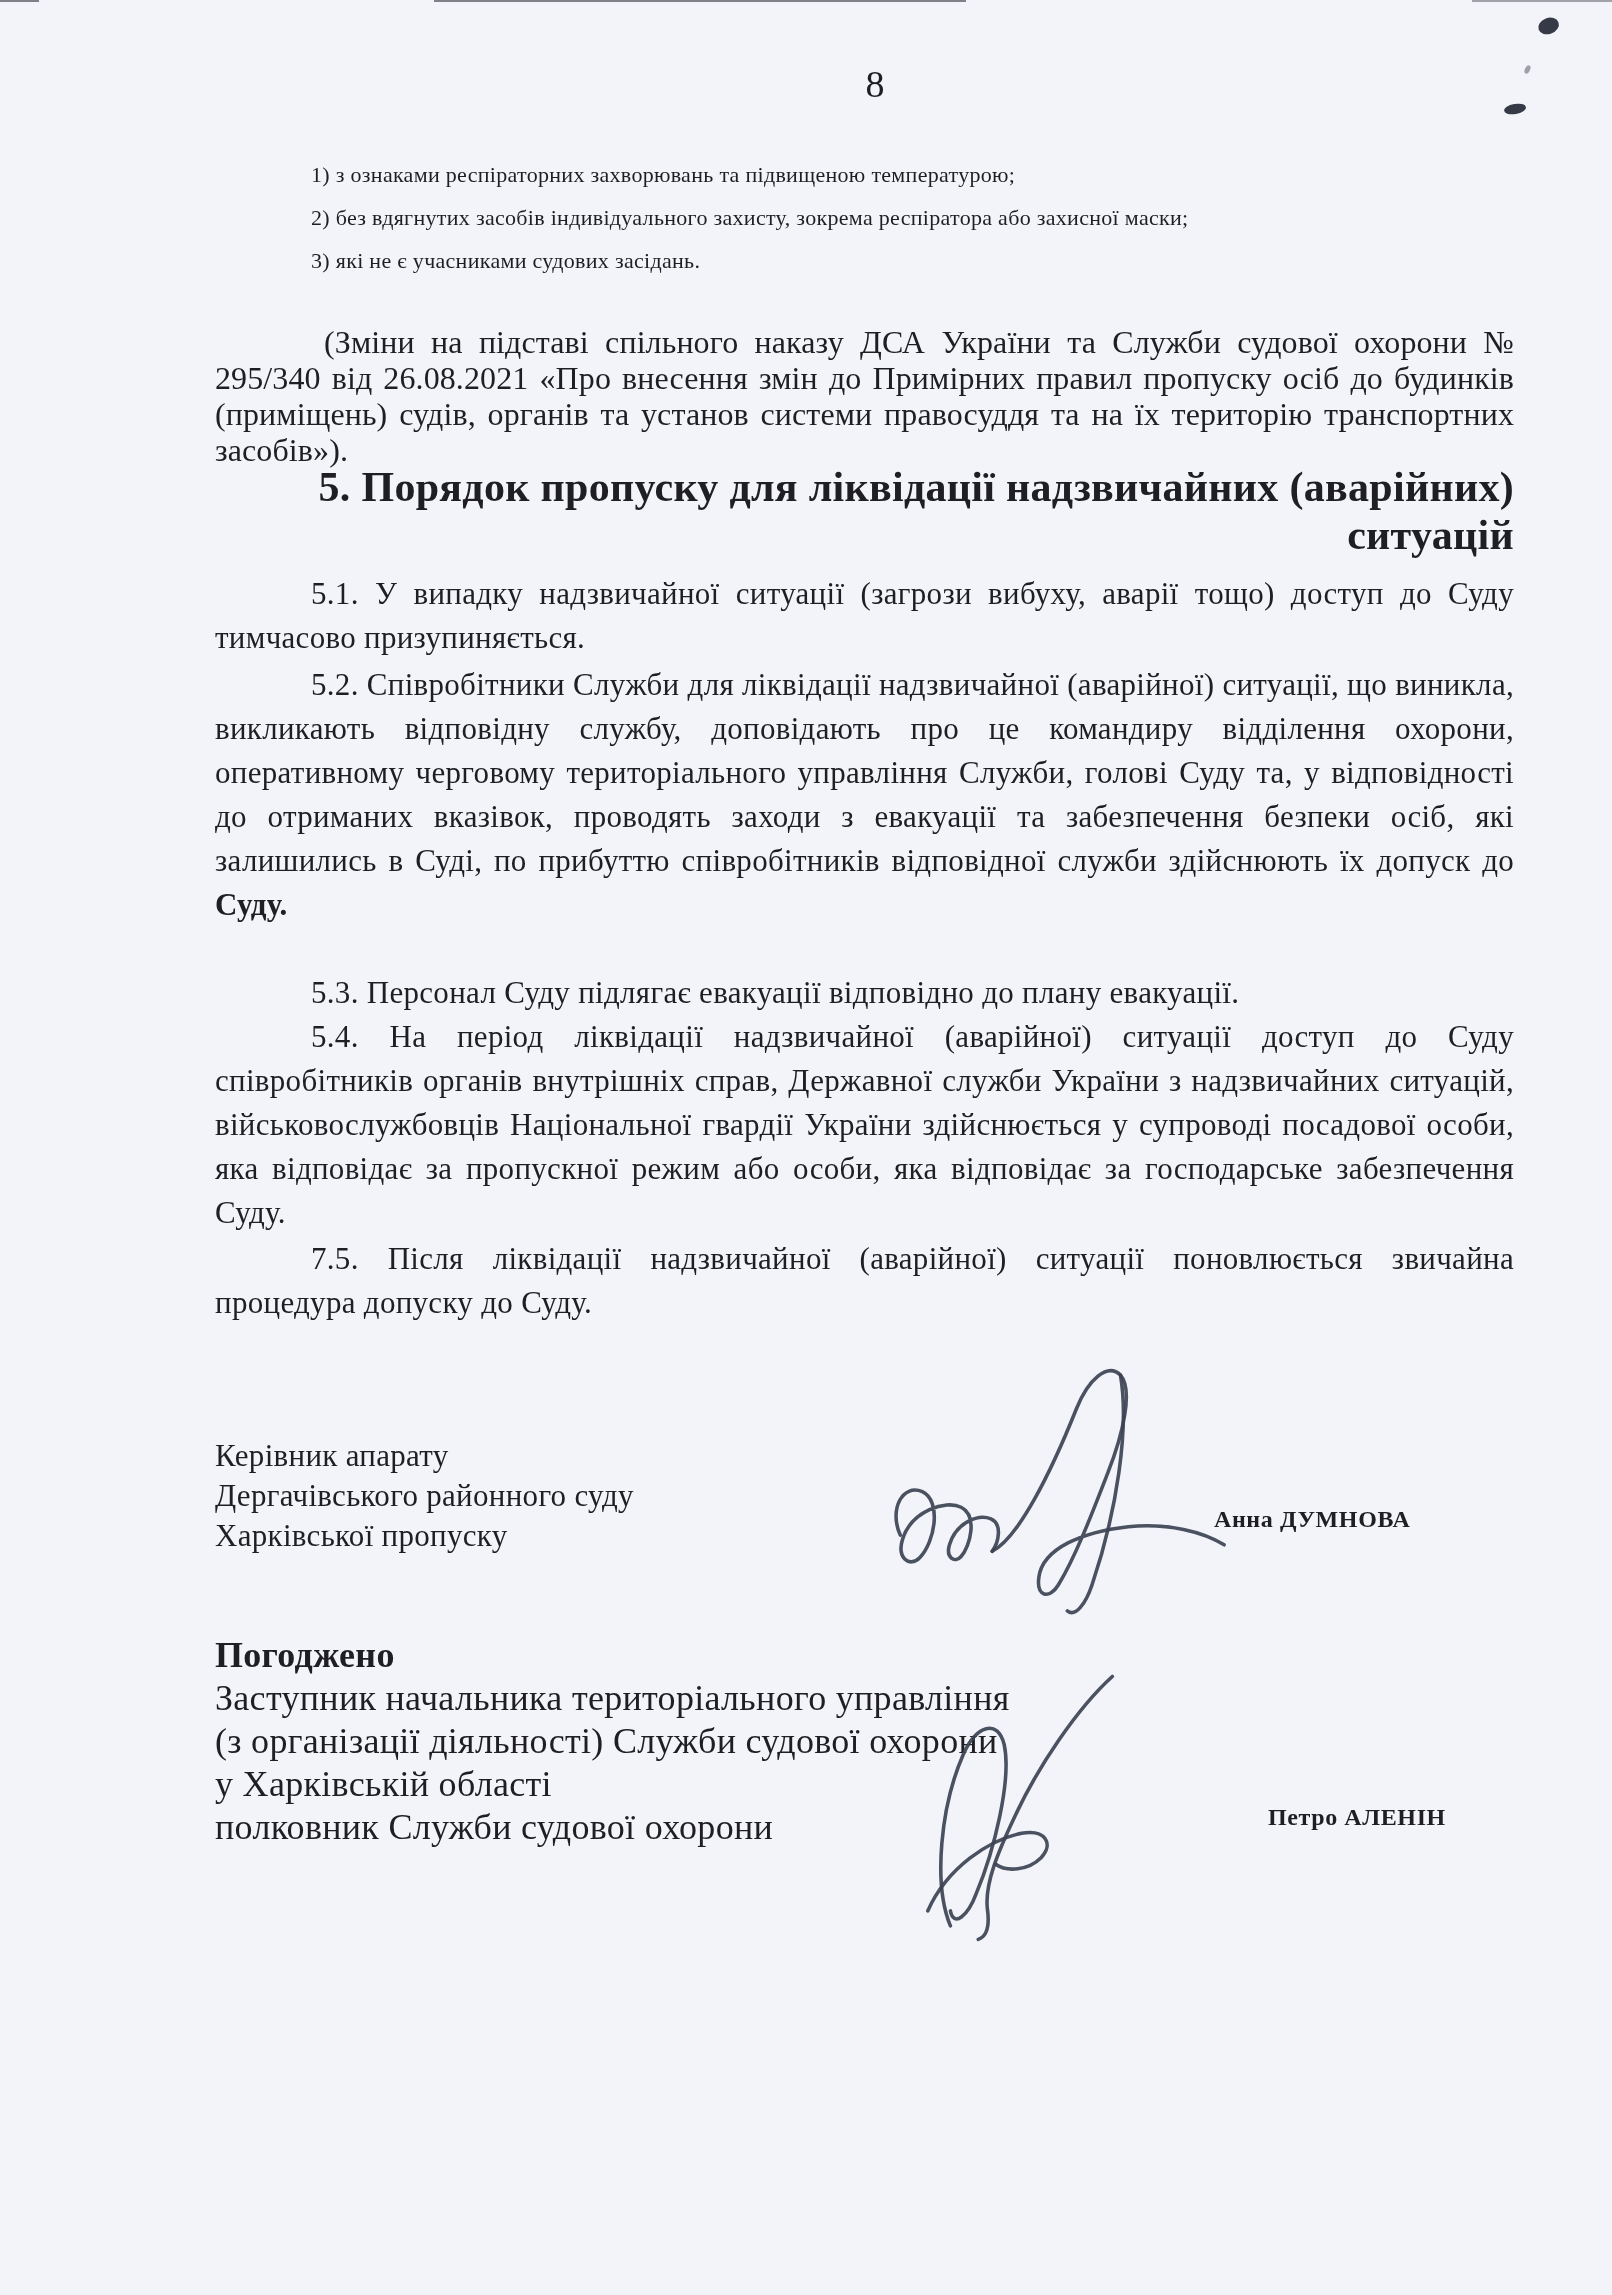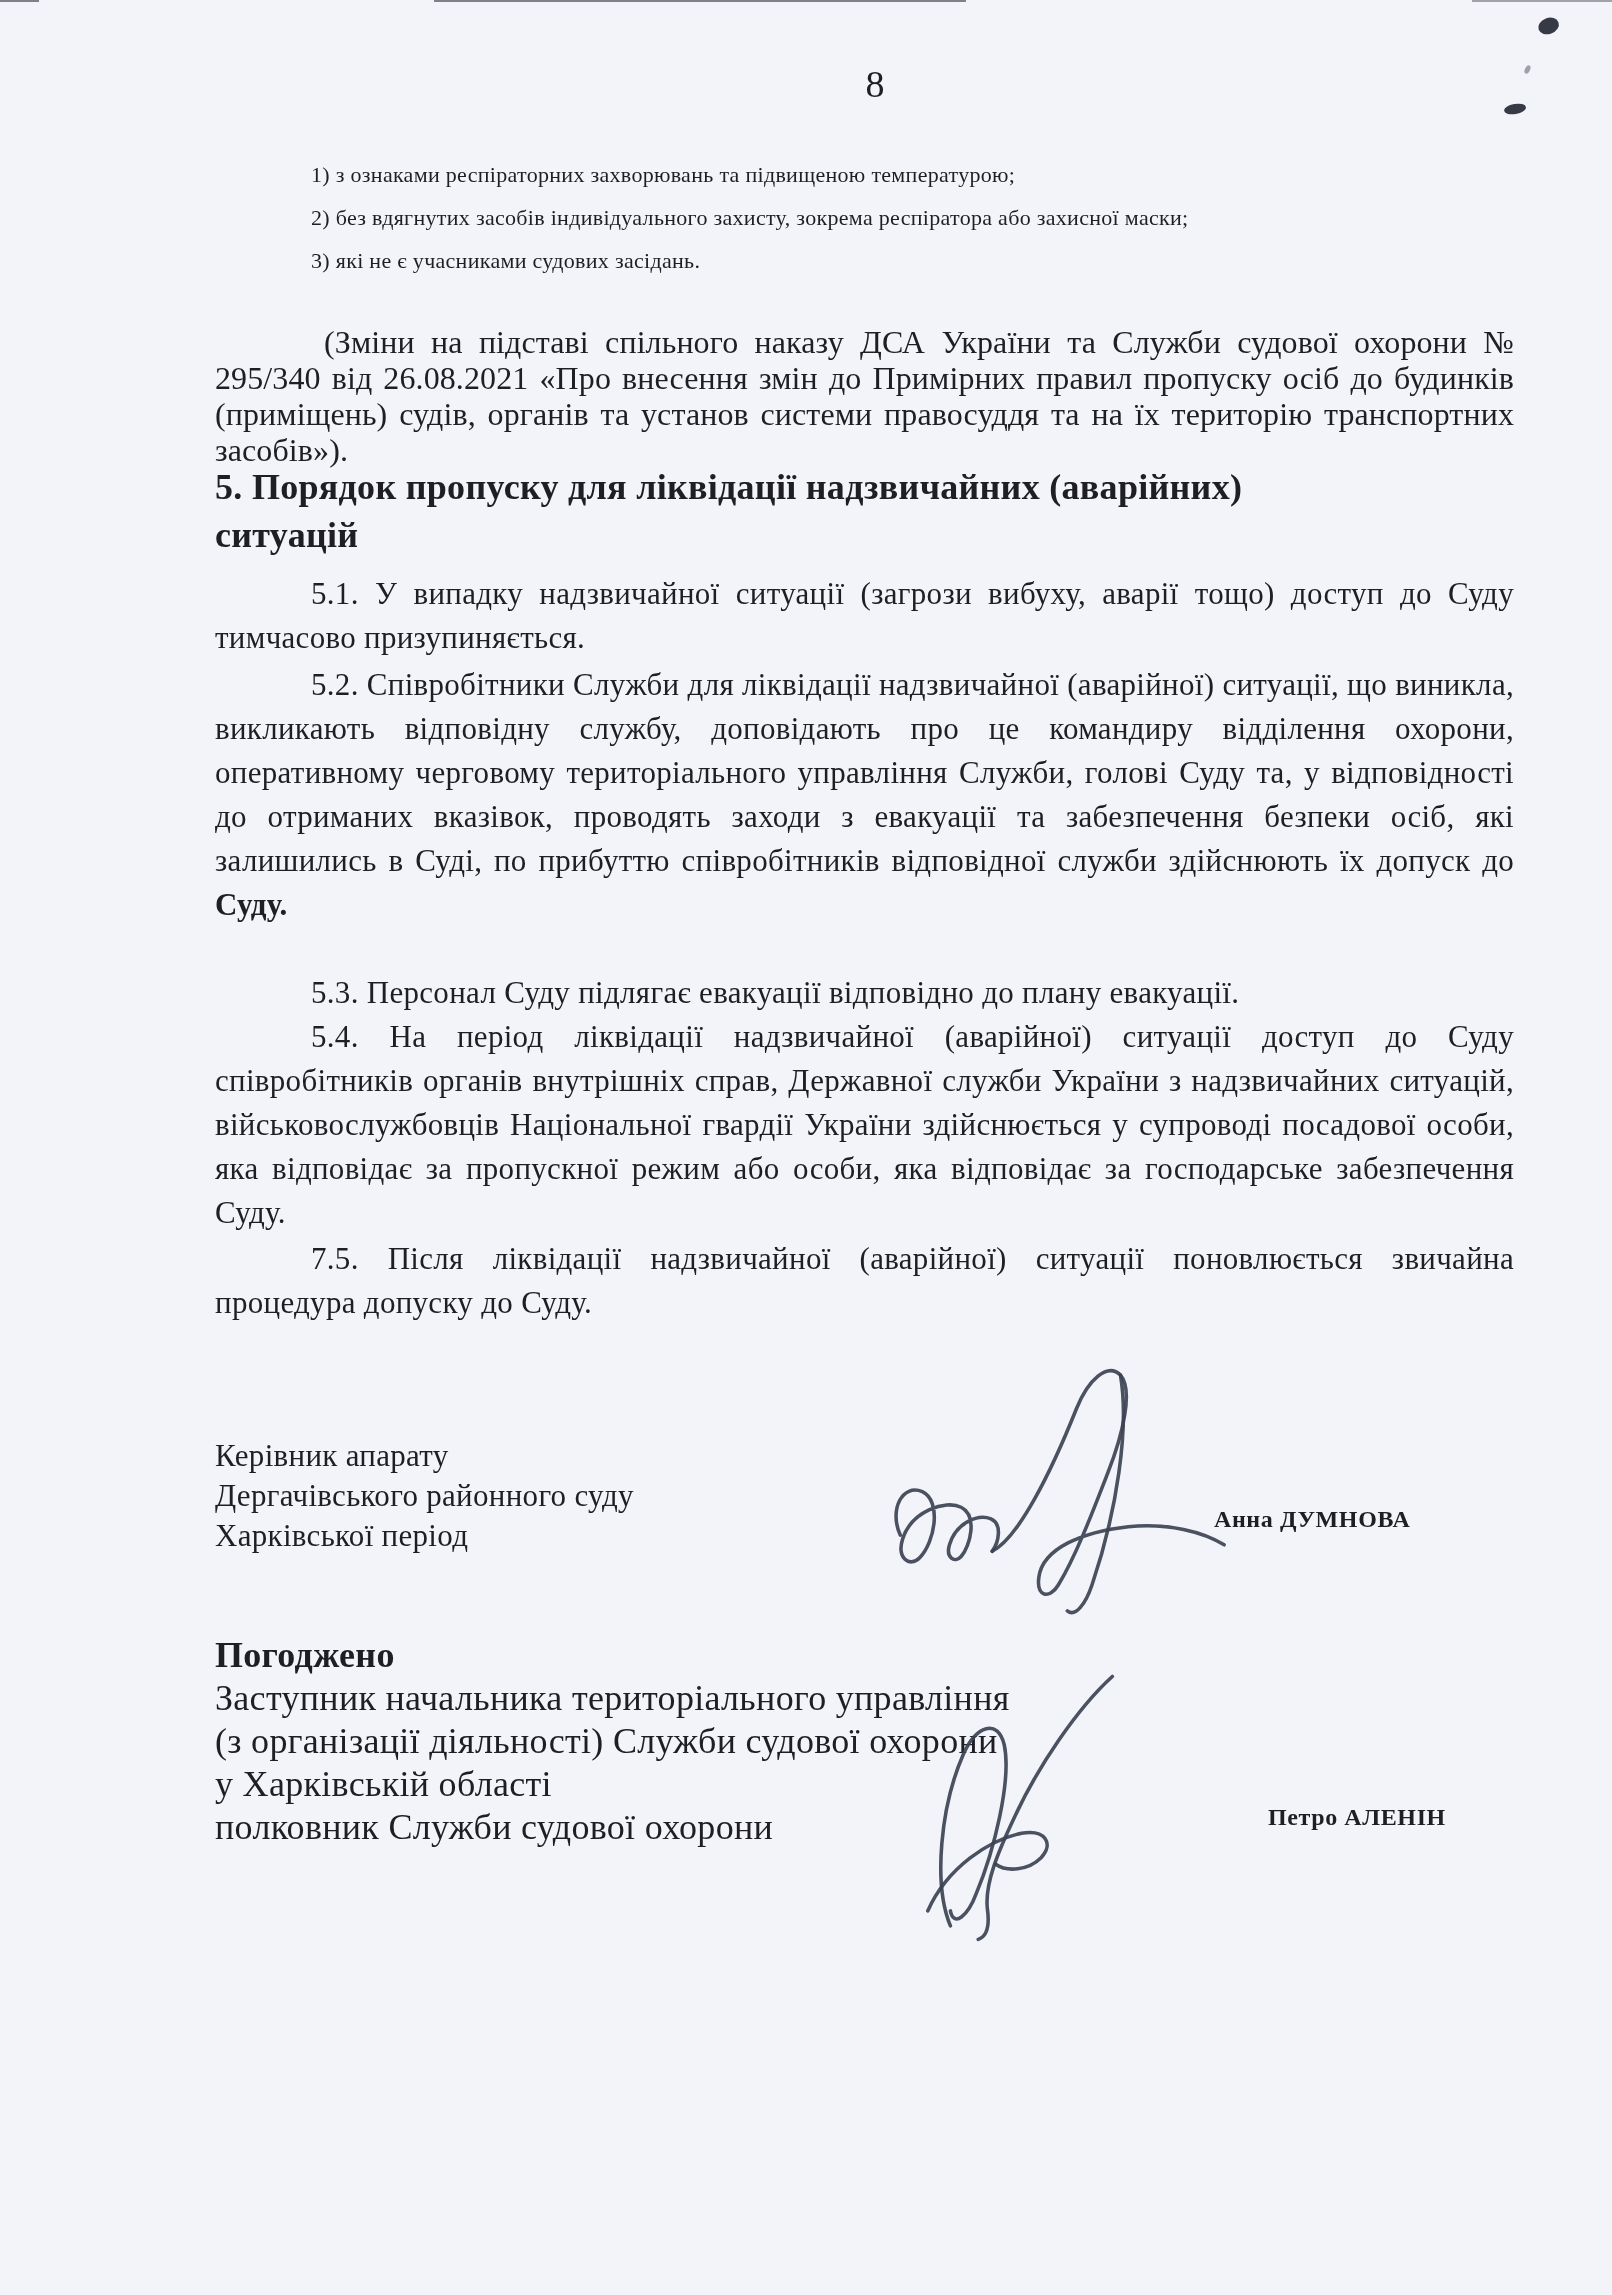--- a/index.html
+++ b/index.html
@@ -20,22 +20,22 @@
     margin:0;font-size:31px;line-height:44px;
     text-align:justify;text-indent:96px;
     letter-spacing:0.3px;
   }
   .list-par{margin:0;font-size:22px;line-height:43px;text-align:justify;text-indent:96px;letter-spacing:0.3px;}
   .note-par{
     margin:0;font-size:32px;line-height:36px;
     text-align:justify;text-indent:109px;letter-spacing:0.1px;
   }
   .heading{
-    margin:0;font-size:36px;line-height:48px;font-weight:bold;
-    text-align:left;letter-spacing:0.3px;
+    margin:0;font-size:42px;line-height:48px;font-weight:bold;
+    text-align:right;letter-spacing:0.3px;
   }
   .b{font-weight:bold;}
   .sig-role{margin:0;font-size:31px;line-height:40px;letter-spacing:0.3px;}
   .sig-role-2{margin:0;font-size:36px;line-height:43px;letter-spacing:0.3px;}
   .sig-name{
     position:absolute;font-size:24px;font-weight:bold;letter-spacing:0.6px;white-space:nowrap;
   }
   .signature-svg{position:absolute;}
   .signature-svg path{fill:none;stroke:#3c4252;stroke-width:5.5;stroke-linecap:round;stroke-linejoin:round;opacity:0.92;}
   .artifact{position:absolute;background:#353a46;border-radius:50%;}
@@ -86,21 +86,21 @@
     <p class="body-par">5.4. На період ліквідації надзвичайної (аварійної) ситуації доступ до Суду співробітників органів внутрішніх справ, Державної служби України з надзвичайних ситуацій, військовослужбовців Національної гвардії України здійснюється у супроводі посадової особи, яка відповідає за пропускної режим або особи, яка відповідає за господарське забезпечення Суду.</p>
   </div>
 
   <div class="content" style="top:1237px;">
     <p class="body-par">7.5. Після ліквідації надзвичайної (аварійної) ситуації поновлюється звичайна процедура допуску до Суду.</p>
   </div>
 
   <div class="content" style="top:1436px;">
     <p class="sig-role">Керівник апарату</p>
     <p class="sig-role">Дергачівського районного суду</p>
-    <p class="sig-role">Харківської період</p>
+    <p class="sig-role">Харківської пропуску</p>
   </div>
 
   <svg class="signature-svg" style="left:869px;top:1344px;" width="376" height="285" viewBox="0 0 580 440">
     <path d="M48,295 C30,255 52,215 82,228 C112,242 102,305 78,330 C62,346 42,330 52,300 C66,258 118,240 142,252 C168,265 156,312 142,328 C132,339 118,330 124,310 C134,276 168,262 188,270 C206,278 200,306 190,320" style="stroke: rgb(60, 66, 82);"></path>
     <path d="M190,320 C230,300 280,200 320,100 C338,55 368,28 388,48 C408,70 392,140 368,200 C344,262 318,330 292,372 C278,395 258,390 262,360 C268,315 330,290 400,282 C462,276 516,290 548,310" style="stroke: rgb(60, 66, 82);"></path>
     <path d="M388,48 C402,130 382,260 344,372 C334,402 318,422 306,412" style="stroke: rgb(60, 66, 82);"></path>
   </svg>
   <div class="sig-name" style="left:1214px;top:1506px;">Анна ДУМНОВА</div>
 
   <div class="content" style="top:1634px;">

